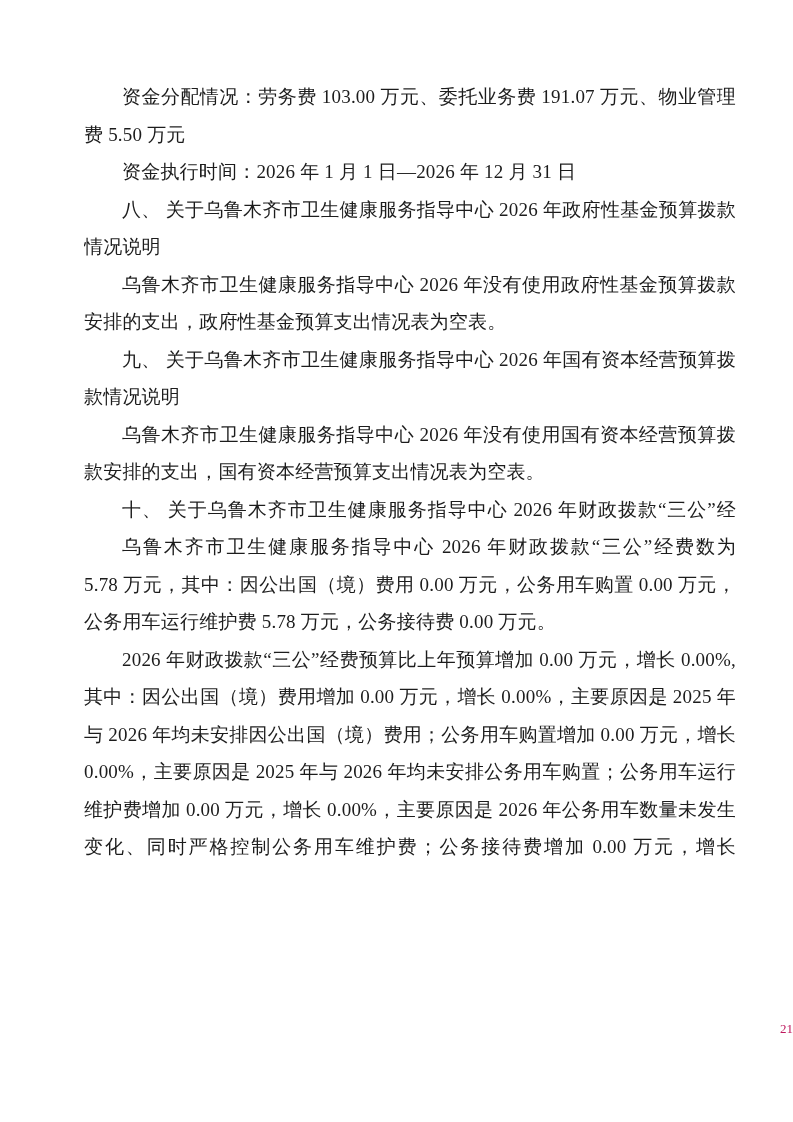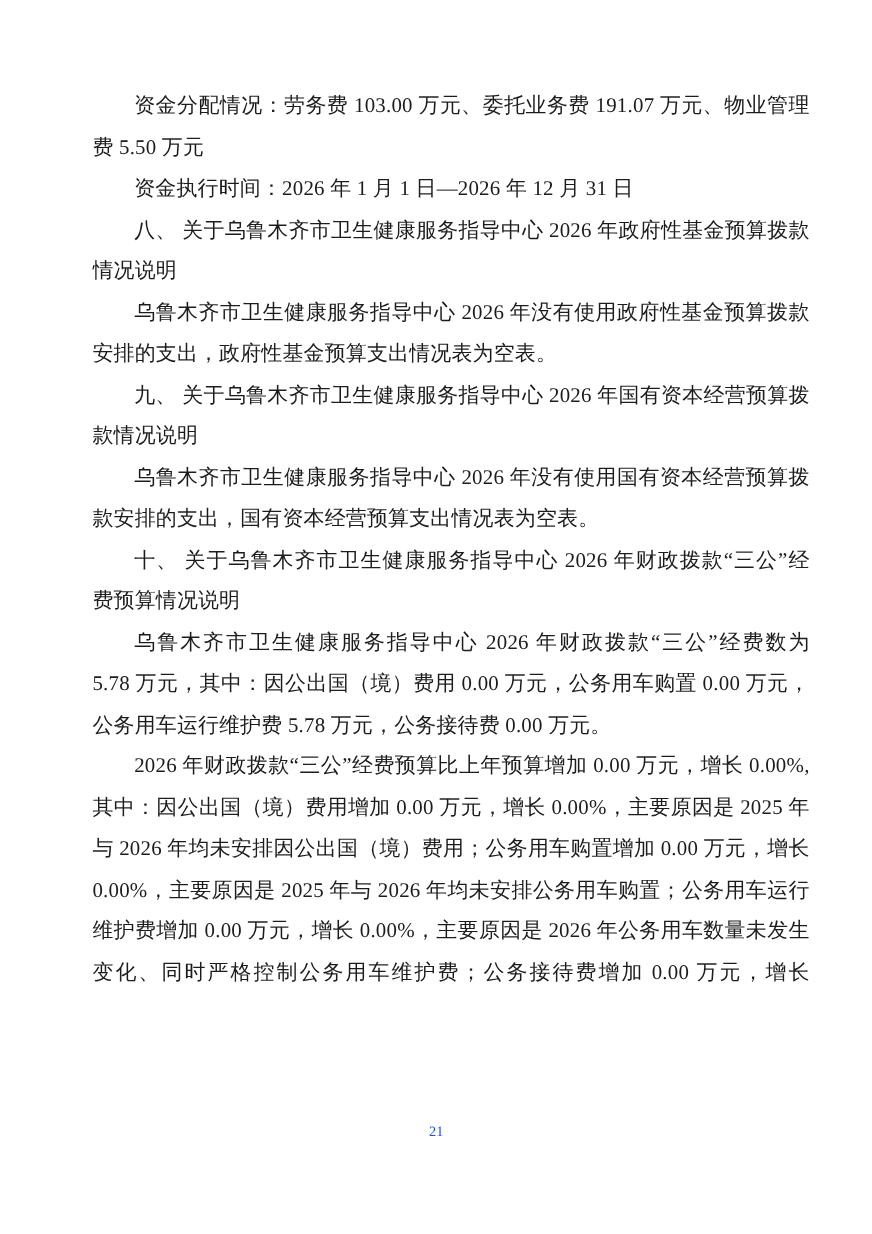--- a/index.html
+++ b/index.html
@@ -38,24 +38,24 @@
     text-indent: 38px;
   }
   .line.heading {
     font-weight: normal;
   }
   .page-footer {
     position: absolute;
     top: 1020px;
     left: 0;
     width: 793px;
-    text-align: center;
+    text-align: right;
     font-size: 13px;
     line-height: 18px;
-    color: #1d4ed8;
+    color: #be185d;
   }
 </style>
 </head>
 <body>
 
 <div class="page-content">
 
   <div class="line indent">资金分配情况：劳务费 103.00 万元、委托业务费 191.07 万元、物业管理</div>
   <div class="line last">费 5.50 万元</div>
 
@@ -67,21 +67,20 @@
   <div class="line indent">乌鲁木齐市卫生健康服务指导中心 2026 年没有使用政府性基金预算拨款</div>
   <div class="line last">安排的支出，政府性基金预算支出情况表为空表。</div>
 
   <div class="line indent heading">九、 关于乌鲁木齐市卫生健康服务指导中心 2026 年国有资本经营预算拨</div>
   <div class="line heading last">款情况说明</div>
 
   <div class="line indent">乌鲁木齐市卫生健康服务指导中心 2026 年没有使用国有资本经营预算拨</div>
   <div class="line last">款安排的支出，国有资本经营预算支出情况表为空表。</div>
 
   <div class="line indent heading">十、 关于乌鲁木齐市卫生健康服务指导中心 2026 年财政拨款“三公”经</div>
-  <div class="line heading last">费预算情况说明</div>
 
   <div class="line indent">乌鲁木齐市卫生健康服务指导中心 2026 年财政拨款“三公”经费数为</div>
   <div class="line">5.78 万元，其中：因公出国（境）费用 0.00 万元，公务用车购置 0.00 万元，</div>
   <div class="line last">公务用车运行维护费 5.78 万元，公务接待费 0.00 万元。</div>
 
   <div class="line indent">2026 年财政拨款“三公”经费预算比上年预算增加 0.00 万元，增长 0.00%,</div>
   <div class="line">其中：因公出国（境）费用增加 0.00 万元，增长 0.00%，主要原因是 2025 年</div>
   <div class="line">与 2026 年均未安排因公出国（境）费用；公务用车购置增加 0.00 万元，增长</div>
   <div class="line">0.00%，主要原因是 2025 年与 2026 年均未安排公务用车购置；公务用车运行</div>
   <div class="line">维护费增加 0.00 万元，增长 0.00%，主要原因是 2026 年公务用车数量未发生</div>

